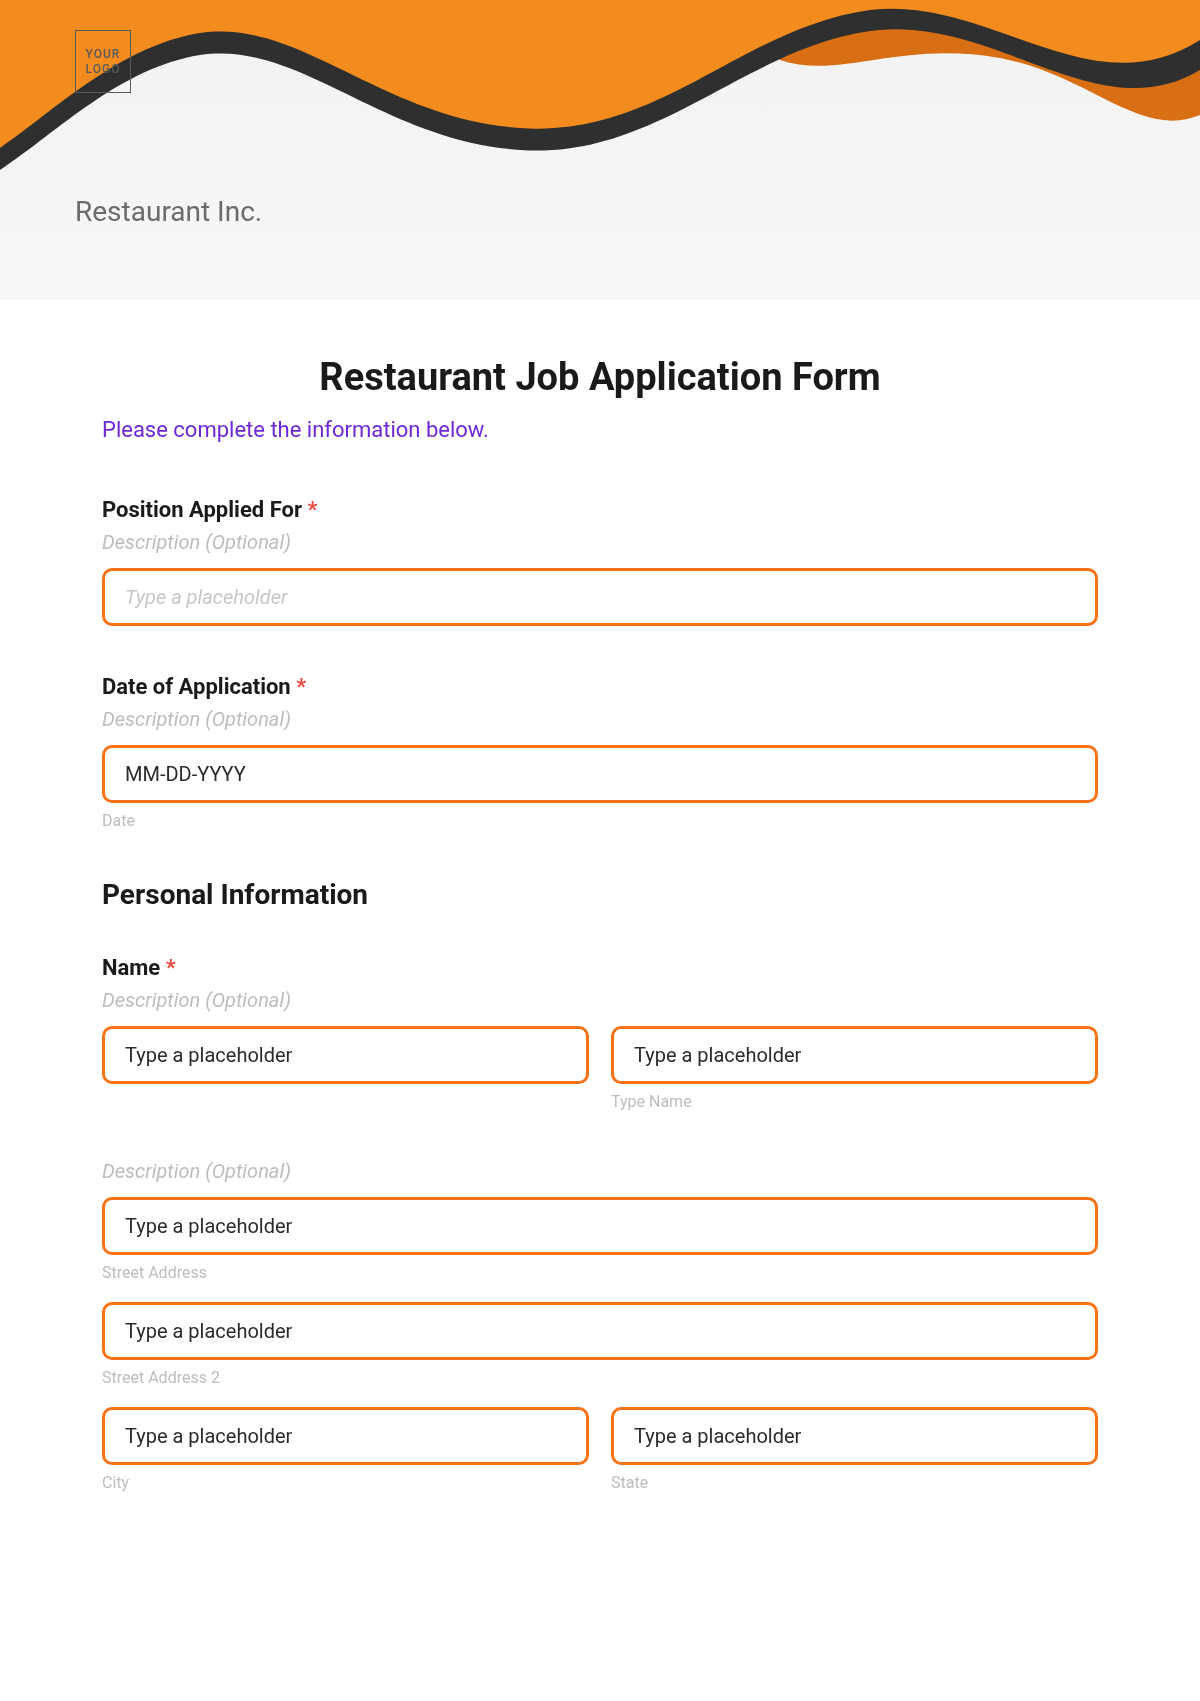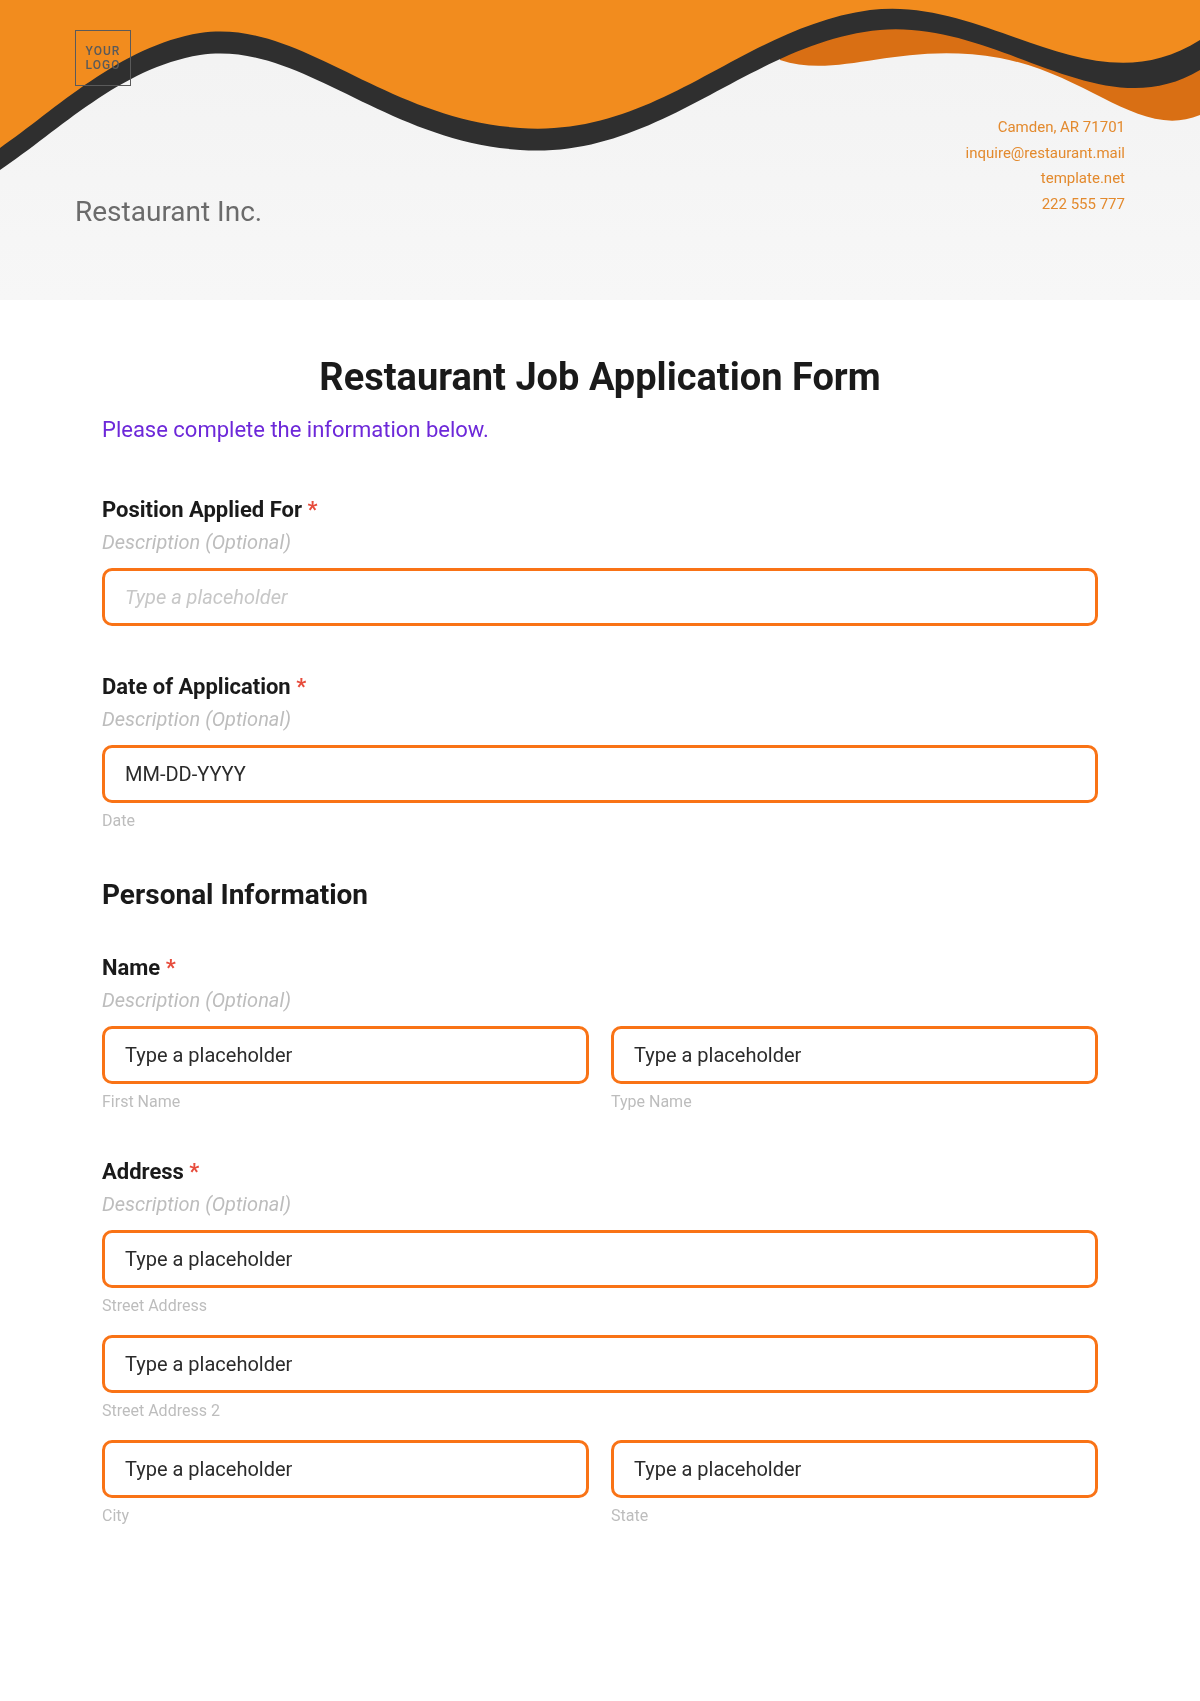--- a/index.html
+++ b/index.html
@@ -1,19 +1,19 @@
 <!DOCTYPE html>
 <html><head>
 <meta charset="utf-8">
 <style>
 * { box-sizing: border-box; margin: 0; padding: 0; }
 body { font-family: -apple-system, BlinkMacSystemFont, 'Segoe UI', Roboto, Helvetica, Arial, sans-serif; background: #fff; width: 1200px; }
 .header-area { position: relative; height: 300px; background: linear-gradient(180deg, #f2f2f2 0%, #f7f7f7 100%); overflow: hidden; }
 .wave-svg { position: absolute; top: 0; left: 0; width: 1200px; height: 200px; }
-.logo-box { position: absolute; top: 30px; left: 75px; width: 56px; height: 56px; border: 1.5px solid #5a5a5a; display: flex; align-items: center; justify-content: center; text-align: center; font-size: 12px; font-weight: 500; letter-spacing: 1px; line-height: 1.2; color: #5a5a5a; }
+.logo-box { position: absolute; top: 30px; left: 75px; width: 56px; height: 63px; border: 1.5px solid #5a5a5a; display: flex; align-items: center; justify-content: center; text-align: center; font-size: 12px; font-weight: 500; letter-spacing: 1px; line-height: 1.2; color: #5a5a5a; }
 .brand-name { position: absolute; top: 195px; left: 75px; font-size: 28px; color: #6b6b6b; font-weight: 400; }
 .contact { position: absolute; top: 115px; right: 75px; text-align: right; font-size: 15px; line-height: 1.7; color: #e38a2e; }
 .form-wrap { padding: 55px 102px 40px 102px; }
 .form-title { text-align: center; font-size: 38px; font-weight: 700; color: #1a1a1a; margin-bottom: 18px; }
 .form-subtitle { text-align: left; font-size: 22px; color: #6d28d9; margin-bottom: 55px; }
 .field-group { margin-bottom: 48px; }
 .field-label { font-size: 22px; font-weight: 700; color: #1a1a1a; margin-bottom: 8px; }
 .req { color: #e74c3c; }
 .field-desc { font-size: 20px; font-style: italic; color: #bdbdbd; margin-bottom: 14px; }
 .text-input { width: 100%; height: 58px; border: 3px solid #f97316; border-radius: 10px; padding: 0 20px; font-size: 20px; color: #333; font-family: inherit; }
@@ -31,26 +31,20 @@
 <div class="header-area">
   <svg class="wave-svg" viewBox="0 0 1200 200" preserveAspectRatio="none">
     <path d="M0,0 L1200,0 L1200,115 C1140,140 1090,75 1000,58 C900,40 840,80 780,60 L780,0 Z" fill="#d96f14"></path>
     <path d="M0,0 L1200,0 L1200,70 C1100,130 1000,20 880,30 C750,42 660,160 520,150 C380,140 300,40 200,55 C120,68 60,130 0,170 Z" fill="#2f2f2f"></path>
     <path d="M0,0 L1200,0 L1200,40 C1090,110 990,-5 870,10 C740,28 660,138 520,128 C380,118 300,18 200,33 C120,46 55,110 0,148 Z" fill="#f28c1e"></path>
   </svg>
   <div class="logo-box">
     <span>YOUR LOGO</span>
   </div>
   <div class="brand-name">Restaurant Inc.</div>
-  <div class="contact">
-    <div>Camden, AR 71701</div>
-    <div>inquire@restaurant.mail</div>
-    <div>template.net</div>
-    <div>222 555 777</div>
-  </div>
 </div>
 
 <div class="form-wrap">
   <h1 class="form-title">Restaurant Job Application Form</h1>
   <p class="form-subtitle">Please complete the information below.</p>
 
   <div class="field-group">
     <div class="field-label">
       <span>Position Applied For</span>
       <span class="req">*</span>
@@ -73,34 +67,29 @@
 
   <div class="field-group">
     <div class="field-label">
       <span>Name</span>
       <span class="req">*</span>
     </div>
     <div class="field-desc">Description (Optional)</div>
     <div class="row">
       <div class="col">
         <input type="text" class="text-input ph-dark" placeholder="Type a placeholder" style="">
-        <div class="sublabel">First Name</div>
       </div>
       <div class="col">
         <input type="text" class="text-input ph-dark" placeholder="Type a placeholder" style="">
         <div class="sublabel">Type Name</div>
       </div>
     </div>
   </div>
 
   <div class="field-group">
-    <div class="field-label">
-      <span>Address</span>
-      <span class="req">*</span>
-    </div>
     <div class="field-desc">Description (Optional)</div>
 
     <div class="addr-block">
       <input type="text" class="text-input ph-dark" placeholder="Type a placeholder" style="">
       <div class="sublabel">Street Address</div>
     </div>
 
     <div class="addr-block">
       <input type="text" class="text-input ph-dark" placeholder="Type a placeholder" style="">
       <div class="sublabel">Street Address 2</div>

